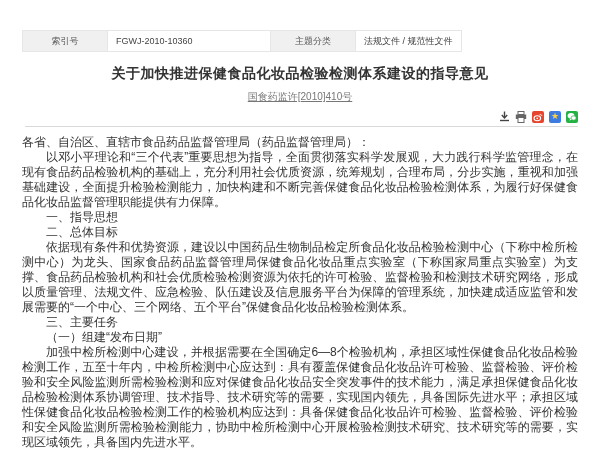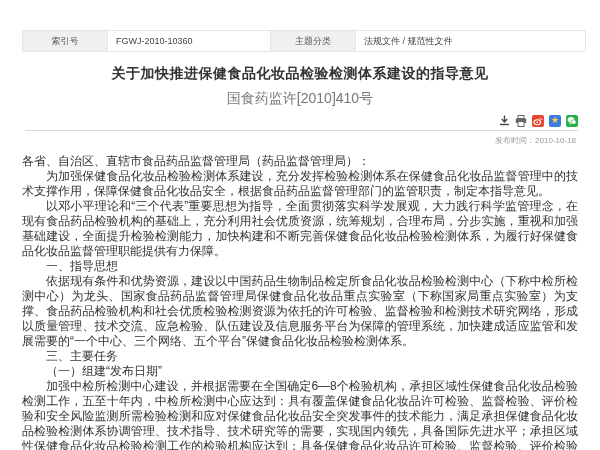--- a/index.html
+++ b/index.html
@@ -7,21 +7,21 @@
   body {
     width: 600px; height: 450px;
     font-family: "Liberation Sans", "DejaVu Sans", sans-serif;
     color: #333; overflow: hidden; position: relative;
   }
   .page { width: 600px; height: 450px; background: #fff; }
 
   
   .meta-table {
     margin: 30px 22px 0 22px;
-    width: 564px;
+    width: 440px;
     border-collapse: collapse;
     font-size: 9px;
     color: #444;
   }
   .meta-table td {
     border: 1px solid #e6e6e6;
     height: 21px;
     padding: 2px 8px;
     vertical-align: middle;
     background: #fff;
@@ -39,22 +39,23 @@
     margin-top: 13px;
     text-align: center;
     font-size: 14px;
     font-weight: bold;
     color: #333;
     letter-spacing: 0.5px;
   }
   .doc-number {
     margin-top: 7px;
     text-align: center;
-    font-size: 14px;
+    font-size: 10px;
     color: #777;
+    text-decoration: underline;
   }
 
   
   .toolbar {
     margin: 6px 22px 0 22px;
     display: flex;
     justify-content: flex-end;
     align-items: center;
     gap: 5px;
     height: 13px;
@@ -140,26 +141,25 @@
       <svg width="10" height="10" viewBox="0 0 10 10">
         <ellipse cx="4" cy="3.8" rx="3.4" ry="2.8" fill="#fff"></ellipse>
         <ellipse cx="6.6" cy="6" rx="2.6" ry="2.2" fill="#fff" stroke="#25b245" stroke-width="0.7"></ellipse>
         <path d="M2.5 8.8 L3.2 6.5 L4.8 7.3 Z" fill="#fff"></path>
       </svg>
     </span>
   </div>
 
   <div class="divider"></div>
 
-  <div class="pub-time">发布时间：2010-10-18</div>
 
   <div class="doc-body">
     <p class="no-indent">各省、自治区、直辖市食品药品监督管理局（药品监督管理局）：</p>
-    <p>为加强保健食品化妆品检验检测体系建设，充分发挥检验检测体系在保健食品化妆品监督管理中的技术支撑作用，保障保健食品化妆品安全，根据食品药品监督管理部门的监管职责，制定本指导意见。</p>
     <p>以邓小平理论和“三个代表”重要思想为指导，全面贯彻落实科学发展观，大力践行科学监管理念，在现有食品药品检验机构的基础上，充分利用社会优质资源，统筹规划，合理布局，分步实施，重视和加强基础建设，全面提升检验检测能力，加快构建和不断完善保健食品化妆品检验检测体系，为履行好保健食品化妆品监督管理职能提供有力保障。</p>
     <p>一、指导思想</p>
-    <p>依据现有条件和优势资源，建设以中国药品生物制品检定所食品化妆品检验检测中心（下称中检所检测中心）为龙头、国家食品药品监督管理局保健食品化妆品重点实验室（下称国家局重点实验室）为支撑、食品药品检验机构和社会优质检验检测资源为依托的许可检验、监督检验和检测技术研究网络，形成以质量管理、技术交流、应急检验、队伍建设及信息服务平台为保障的管理系统，加快建成适应监管和发展需要的“一个中心、三个网络、五个平台”保健食品化妆品检验检测体系。</p>
+    <p>二、总体目标</p>
+    <p>依据现有条件和优势资源，建设以中国药品生物制品检定所食品化妆品检验检测中心（下称中检所检测中心）为龙头、国家食品药品监督管理局保健食品化妆品重点实验室（下称国家局重点实验室）为支撑、食品药品检验机构和社会优质检验检测资源为依托的许可检验、监督检验和检测技术研究网络，形成以质量管理、法规文件、应急检验、队伍建设及信息服务平台为保障的管理系统，加快建成适应监管和发展需要的“一个中心、三个网络、五个平台”保健食品化妆品检验检测体系。</p>
     <p>三、主要任务</p>
     <p>（一）组建“发布日期”</p>
     <p>加强中检所检测中心建设，并根据需要在全国确定6—8个检验机构，承担区域性保健食品化妆品检验检测工作，五至十年内，中检所检测中心应达到：具有覆盖保健食品化妆品许可检验、监督检验、评价检验和安全风险监测所需检验检测和应对保健食品化妆品安全突发事件的技术能力，满足承担保健食品化妆品检验检测体系协调管理、技术指导、技术研究等的需要，实现国内领先，具备国际先进水平；承担区域性保健食品化妆品检验检测工作的检验机构应达到：具备保健食品化妆品许可检验、监督检验、评价检验和安全风险监测所需检验检测能力，协助中检所检测中心开展检验检测技术研究、技术研究等的需要，实现区域领先，具备国内先进水平。</p>
   </div>
 
 </div>
 
 </body></html>

